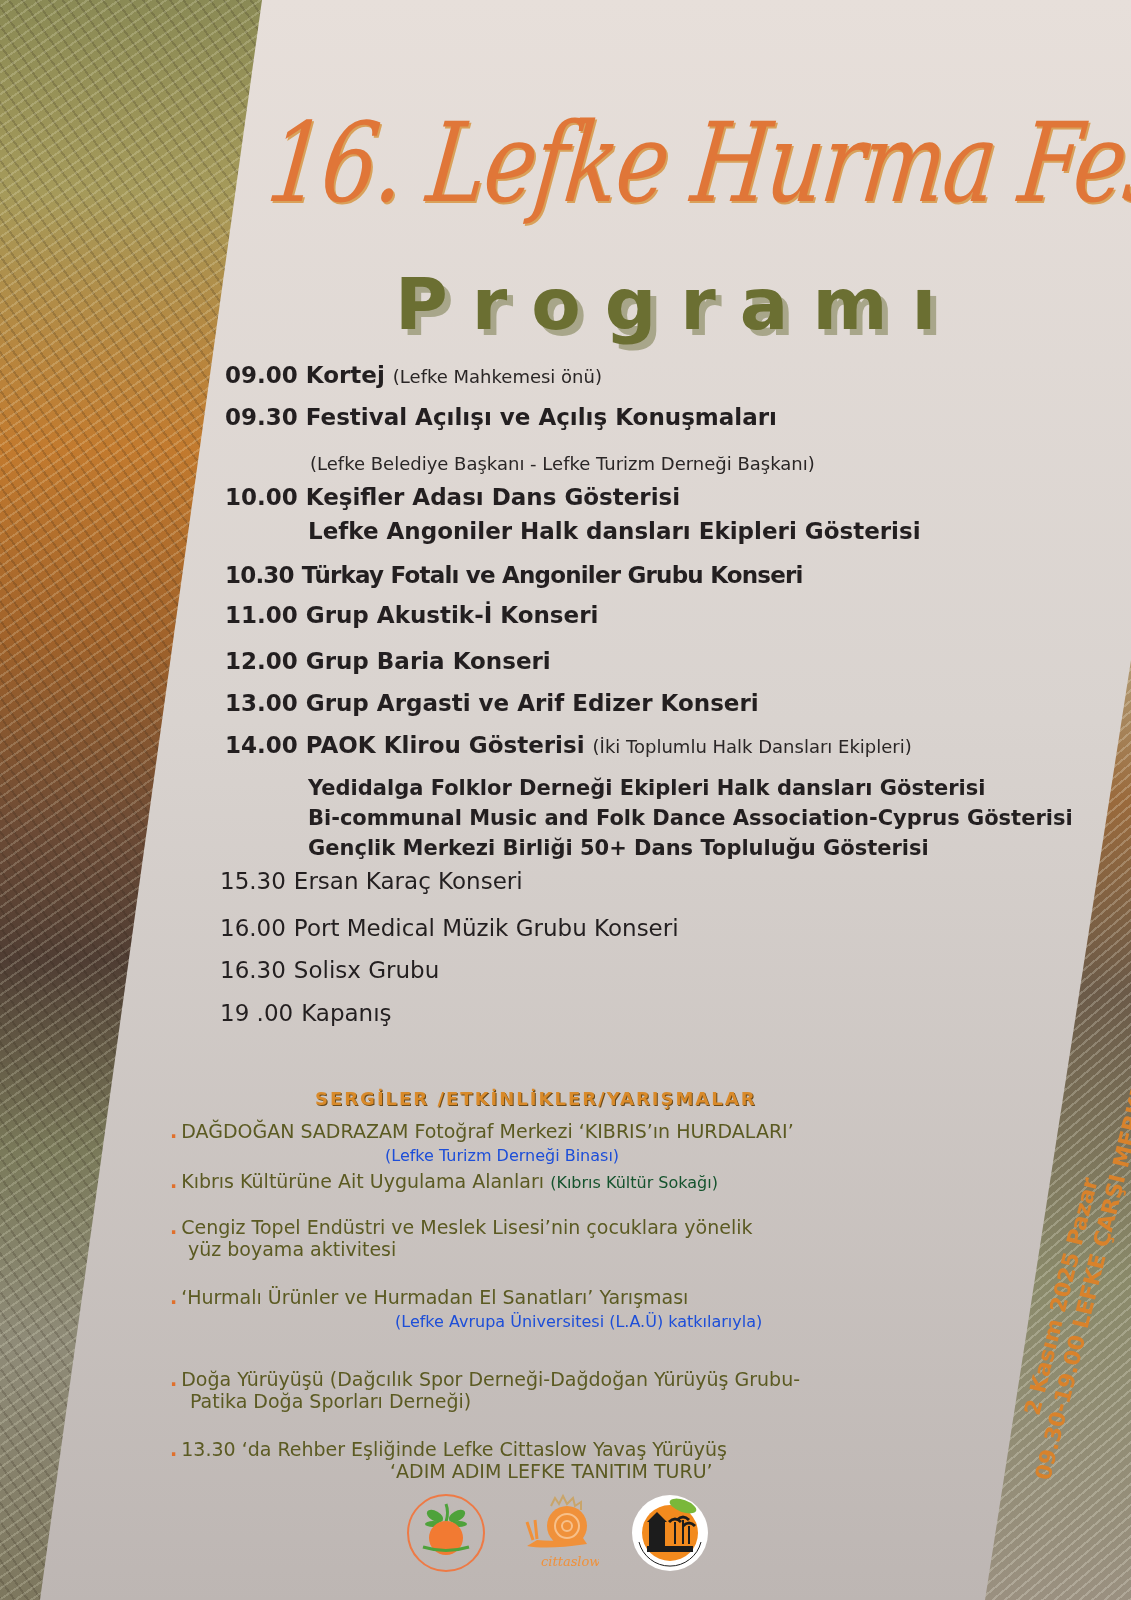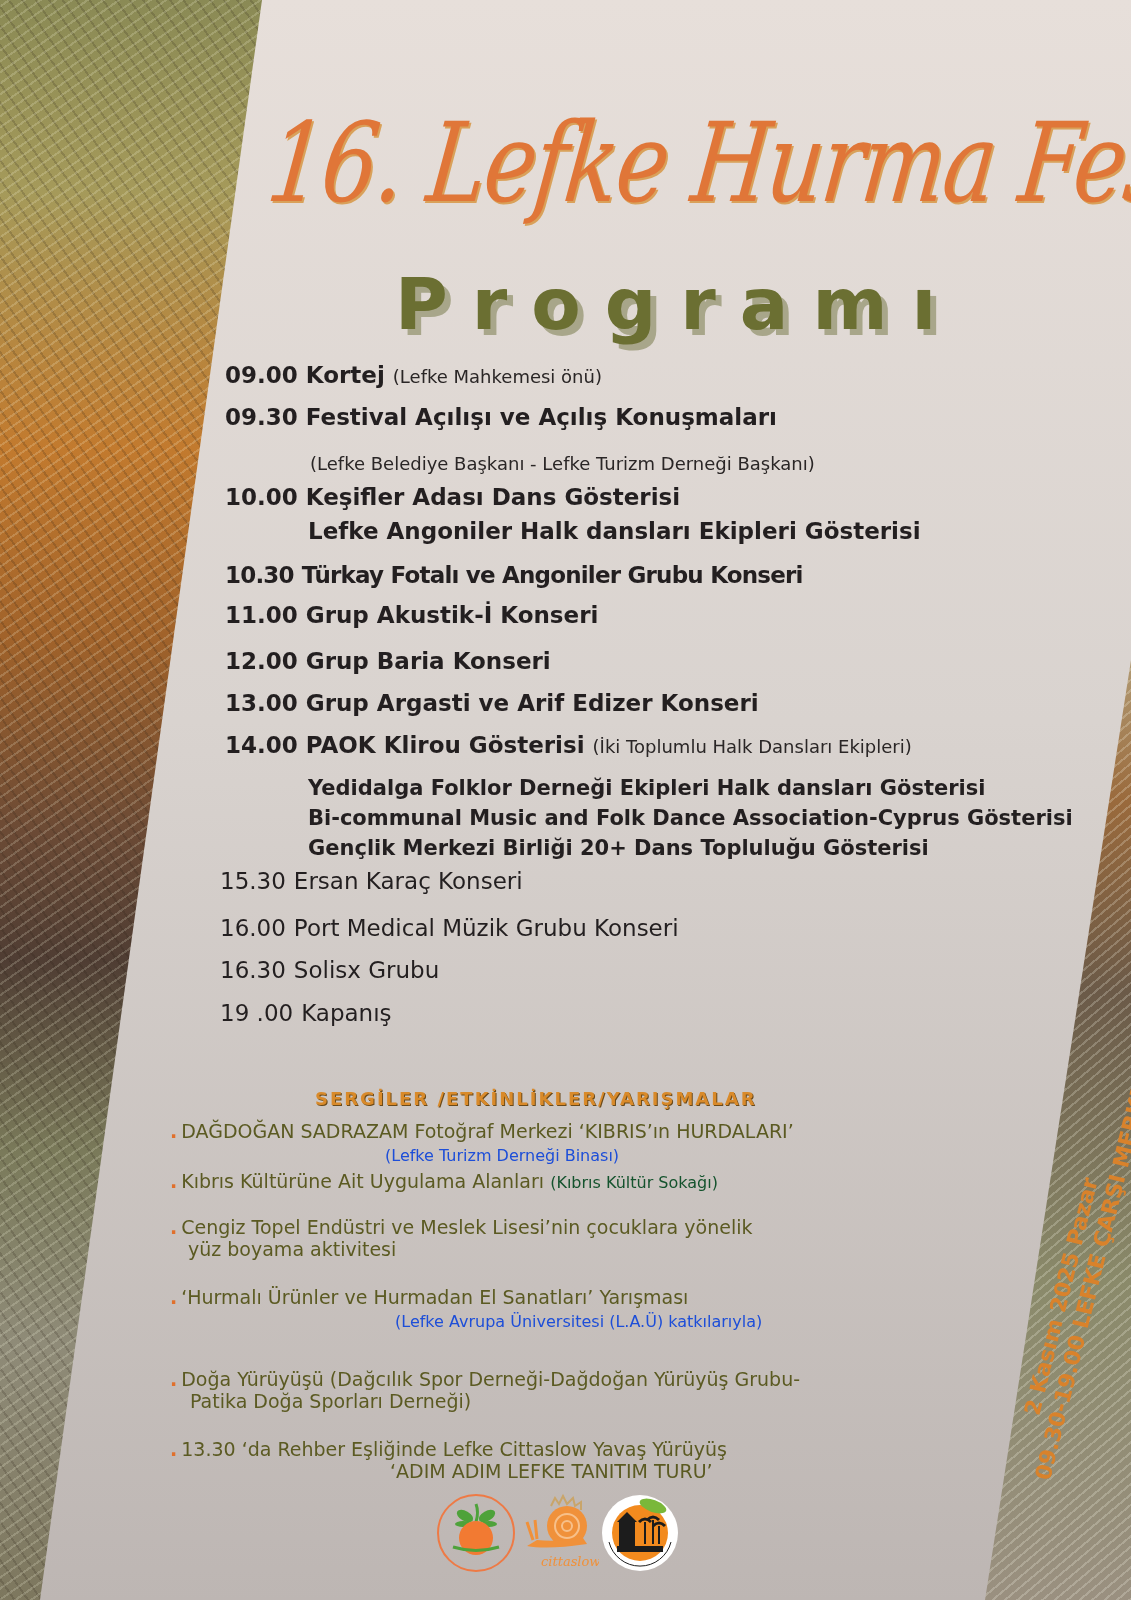--- a/index.html
+++ b/index.html
@@ -61,21 +61,21 @@
     .act .dot { color: #e0702c; font-weight: bold; margin-right: 4px; }
     .act .note { font-size: 16px; color: #14532d; }
     .act-sub { position: absolute; white-space: nowrap; font-size: 16px; color: #1d4ed8; }
     .act-cont { position: absolute; white-space: nowrap; color: #5b5a22; font-size: 19px; }
     .vertical-info {
       position: absolute; left: 1005px; top: 1470px;
       transform: rotate(-76deg); transform-origin: left top;
       color: #d9822b; font-weight: bold; font-size: 22px; line-height: 26px;
       white-space: nowrap;
     }
-    .logos { position: absolute; top: 1492px; left: 435px; display: flex; align-items: center; }
+    .logos { position: absolute; top: 1492px; left: 405px; display: flex; gap: 30px; align-items: center; }
     .logo { width: 82px; height: 82px; position: relative; }
   </style>
 </head>
 <body>
 
 <div class="bg"></div>
 <div class="bg-right"></div>
 <div class="panel"></div>
 
 <div class="title-script">16. Lefke Hurma Festivali</div>
@@ -114,21 +114,21 @@
     <span class="time">14.00</span><span>PAOK Klirou Gösterisi</span>
     <span class="note">(İki Toplumlu Halk Dansları  Ekipleri)</span>
   </div>
   <div class="row" style="left:308px; top:776px; font-size:21px; font-weight:bold;">
     <span>Yedidalga Folklor Derneği Ekipleri Halk dansları Gösterisi</span>
   </div>
   <div class="row" style="left:308px; top:806px; font-size:21px; font-weight:bold;">
     <span>Bi-communal Music and Folk Dance Association-Cyprus Gösterisi</span>
   </div>
   <div class="row" style="left:308px; top:836px; font-size:21px; font-weight:bold;">
-    <span>Gençlik Merkezi Birliği 20+ Dans Topluluğu Gösterisi</span>
+    <span>Gençlik Merkezi Birliği 50+ Dans Topluluğu Gösterisi</span>
   </div>
   <div class="row" style="left:220px; top:868px;">
     <span class="time">15.30</span><span>Ersan Karaç Konseri</span>
   </div>
   <div class="row" style="left:220px; top:915px;">
     <span class="time">16.00</span><span>Port Medical Müzik Grubu Konseri</span>
   </div>
   <div class="row" style="left:220px; top:957px;">
     <span class="time">16.30</span><span>Solisx Grubu</span>
   </div>

